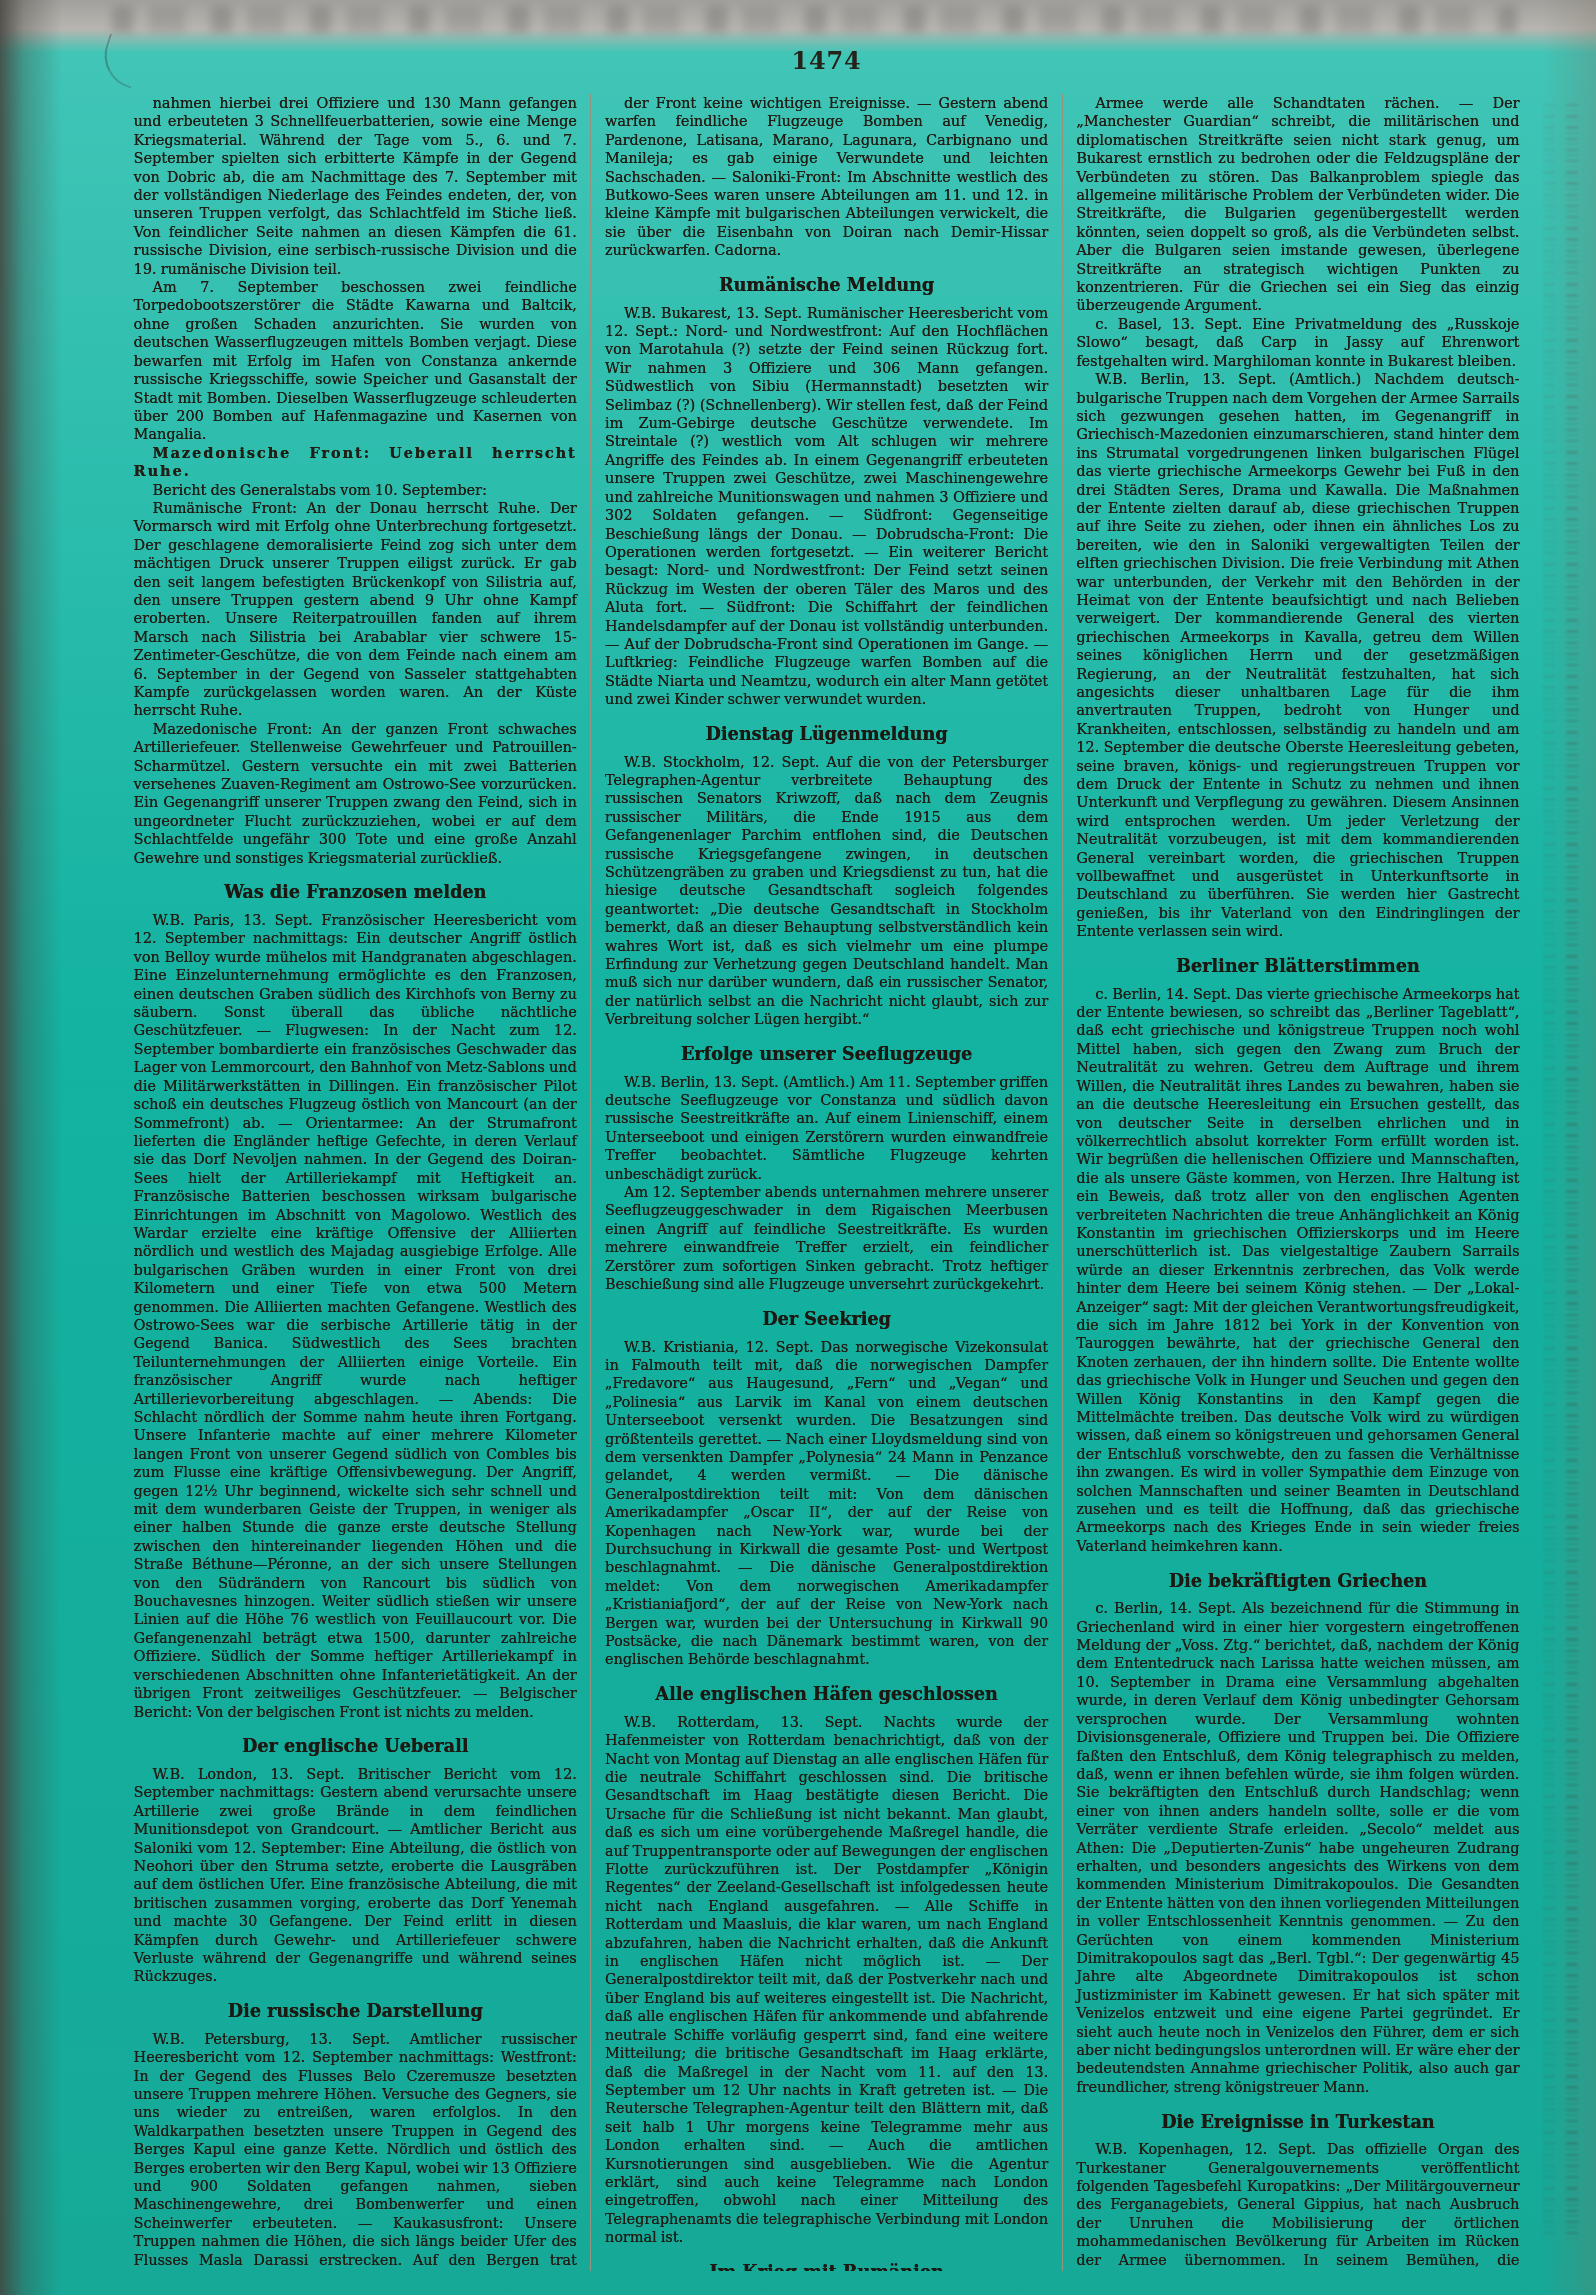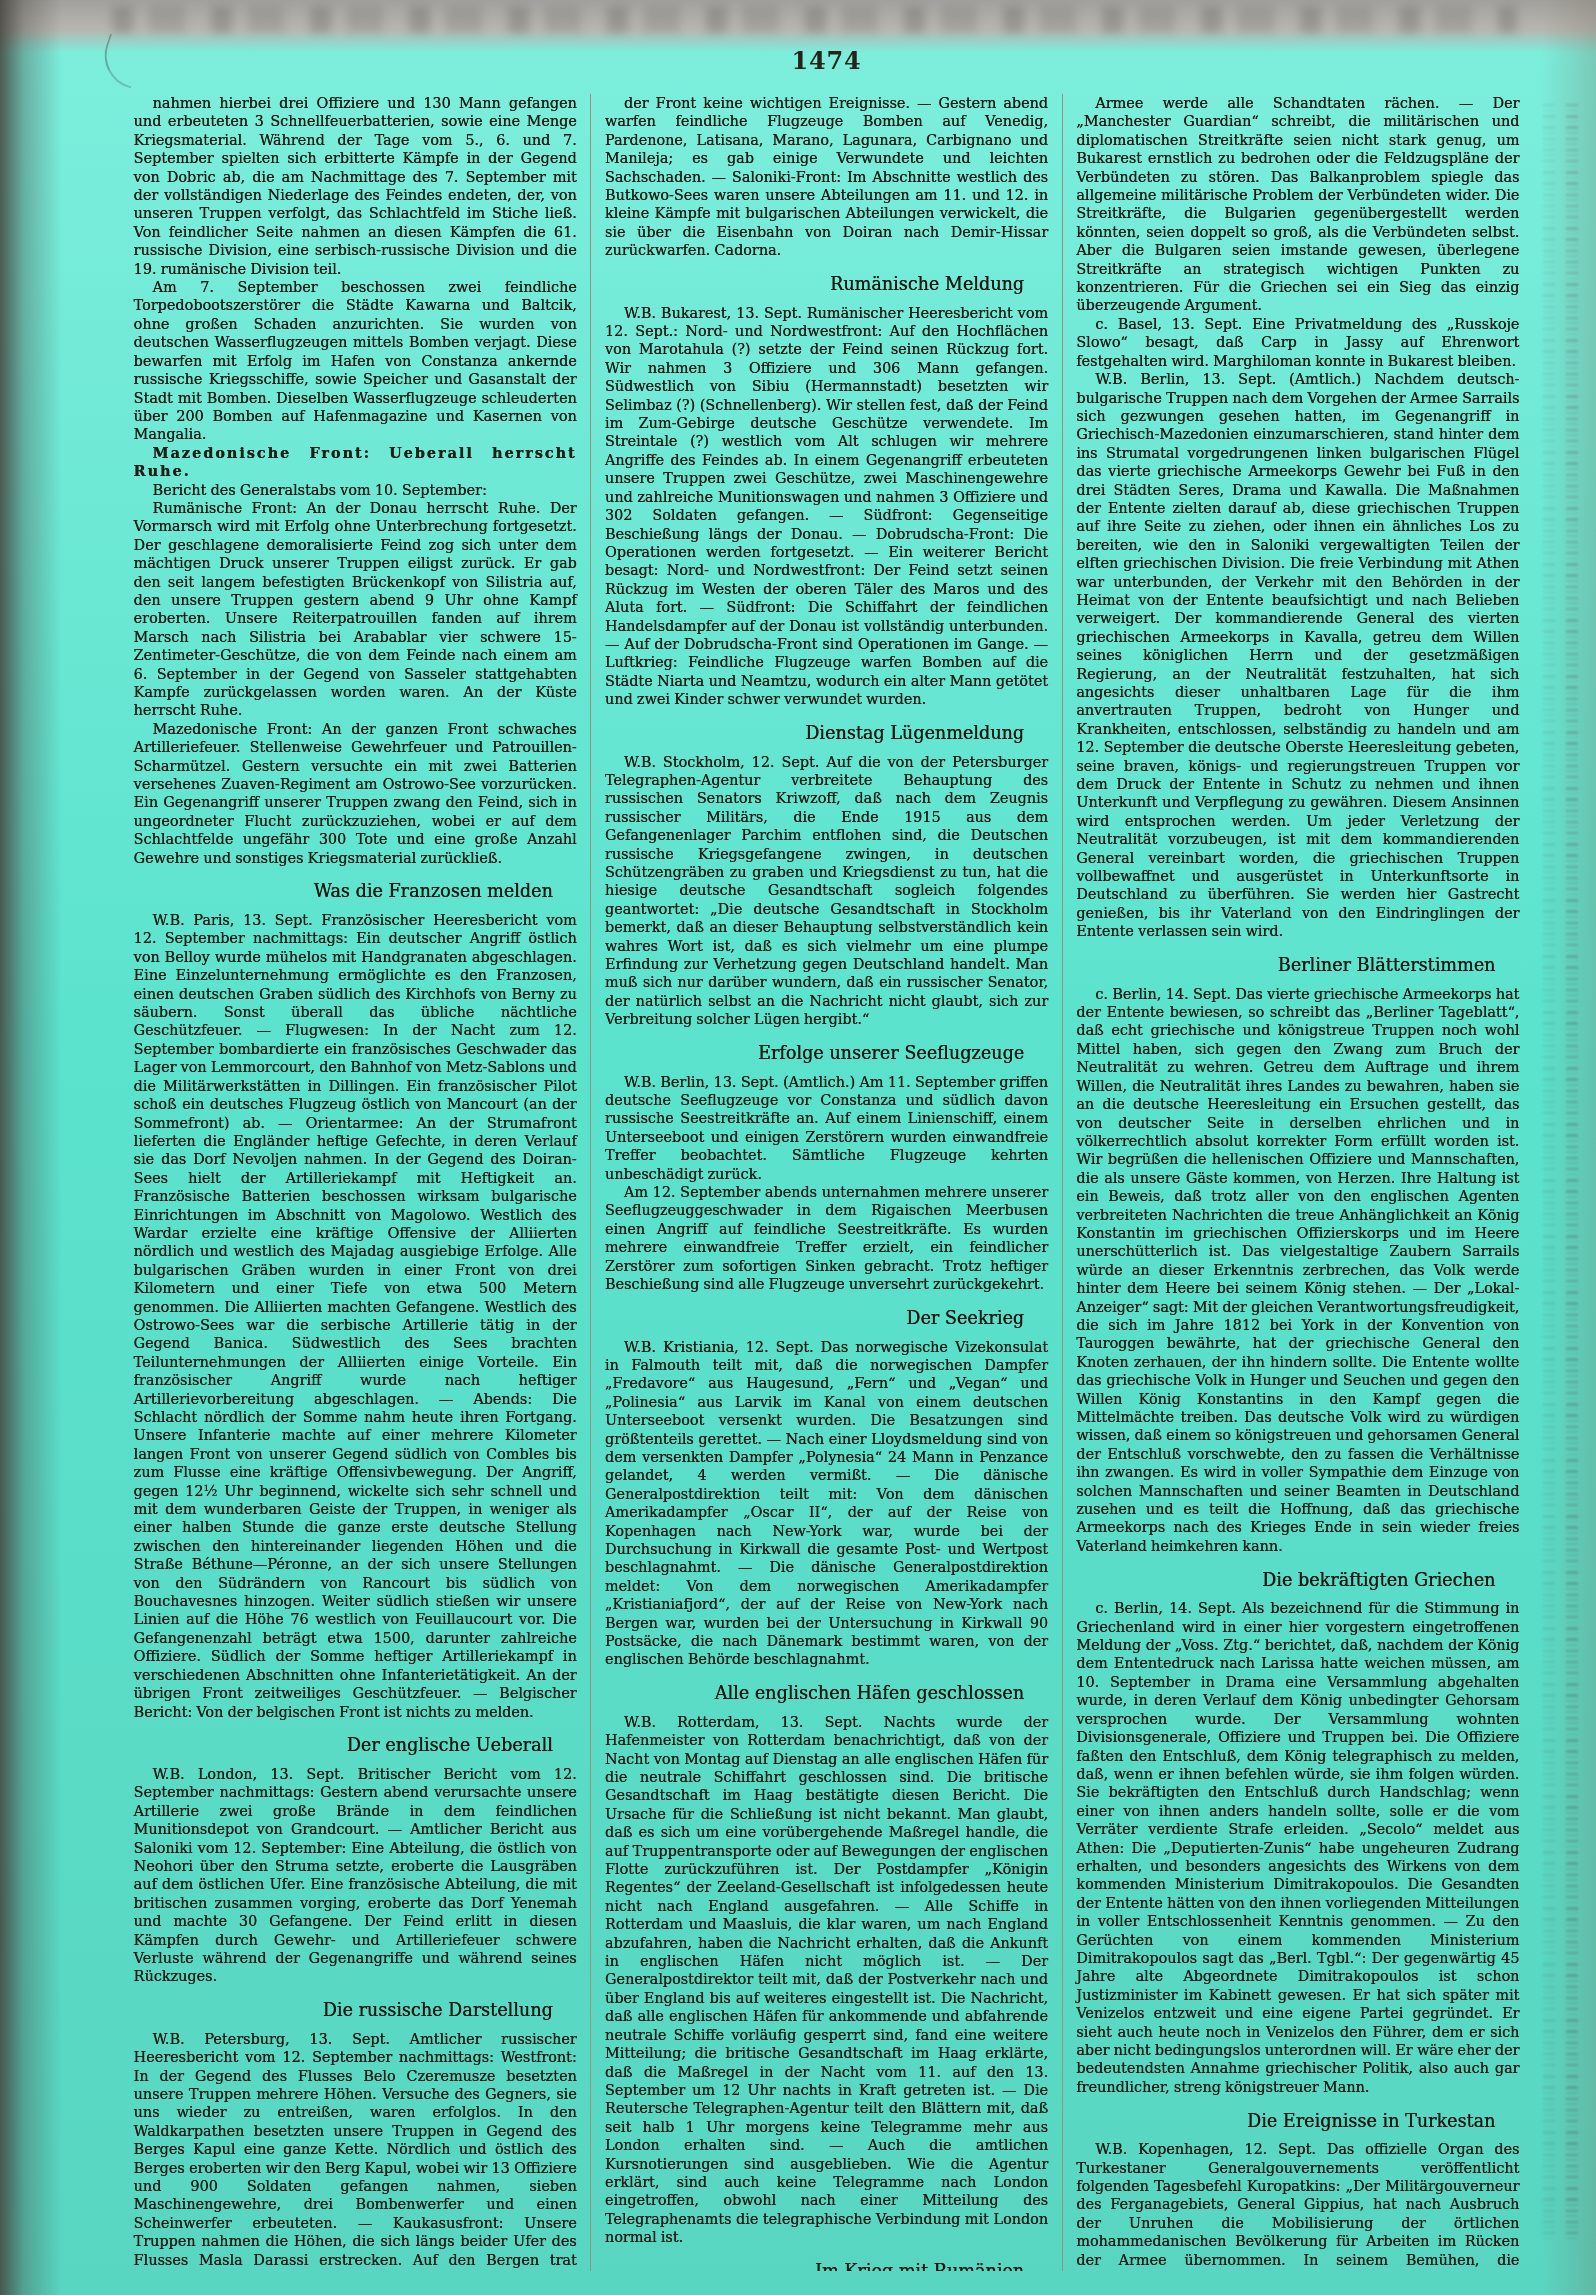--- a/index.html
+++ b/index.html
@@ -3,21 +3,21 @@
 <meta charset="utf-8">
 <style>
   * { margin:0; padding:0; box-sizing:border-box; }
   html,body { width:1597px; height:2295px; }
   body {
     background:#6f6e6a;
     font-family:"DejaVu Serif","Liberation Serif",serif;
   }
   .page {
     position:relative; width:1597px; height:2295px;
-    background:#5eead4; overflow:hidden;
+    background:#14b8a6; overflow:hidden;
   }
   
   .paper-shade {
     position:absolute; inset:0; z-index:3; pointer-events:none;
     background:
       linear-gradient(90deg, rgba(68,66,60,.85) 0px, rgba(68,66,60,.35) 24px, rgba(68,66,60,0) 62px),
       linear-gradient(270deg, rgba(120,114,98,.30) 0px, rgba(120,114,98,0) 56px),
       linear-gradient(180deg, rgba(255,255,255,.20) 0%, rgba(0,0,0,.03) 45%, rgba(40,36,28,.10) 100%);
   }
   .scan-top {
@@ -59,21 +59,21 @@
     text-align:justify; color:#211e15;
   }
   .col + .col { border-left:0.8px solid #97917e; }
   .para, .spaced {
     font-size:14.4px; line-height:18.4px; text-indent:19px;
     hyphens:auto; -webkit-hyphens:auto; word-spacing:-0.4px;
     text-shadow:0.2px 0 0 currentColor;
   }
   .spaced { letter-spacing:2px; font-weight:bold; }
   .headline, .headline2 {
-    text-align:right; font-weight:normal; font-size:17.6px; line-height:21.6px;
+    text-align:center; font-weight:bold; font-size:17.6px; line-height:21.6px;
     margin:14.4px 24px 8px; color:#1c1912; text-shadow:0.3px 0 0 currentColor;
   }
   .headline2 { margin-left:8px; margin-right:8px; }
 </style>
 </head>
 <body>
 
 <div class="page">
   <div class="scan-top"></div>
   <div class="bleed-right faint"></div>

